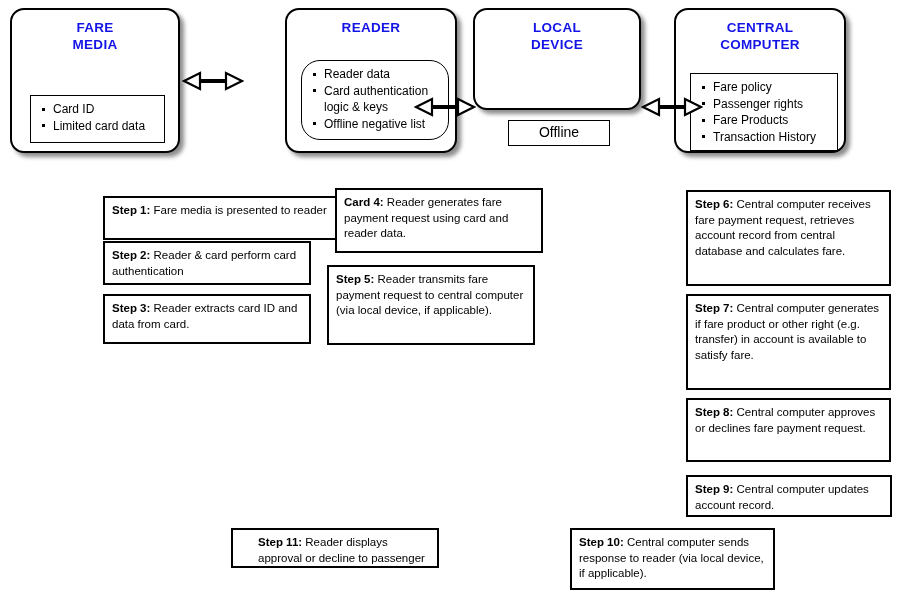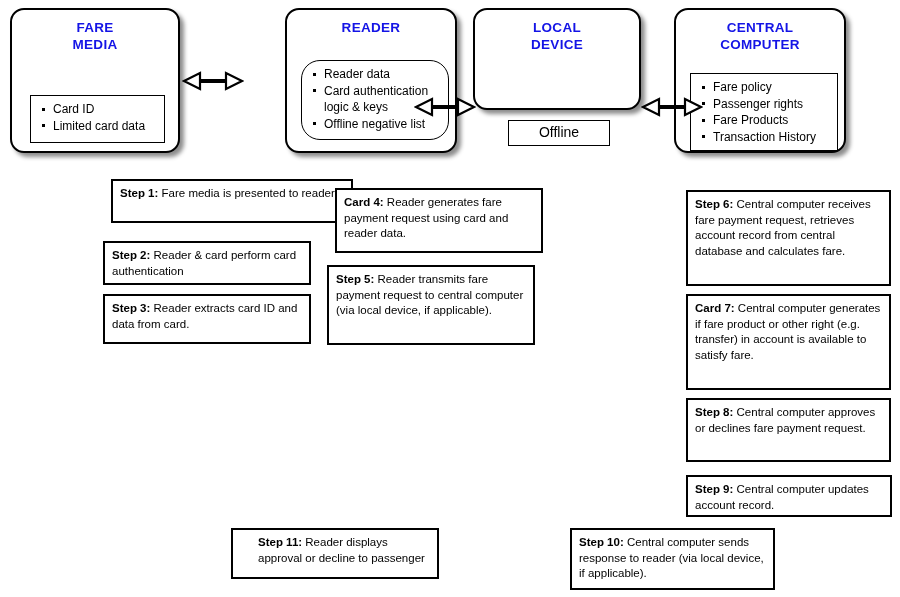--- a/index.html
+++ b/index.html
@@ -160,21 +160,21 @@
     <polygon points="2,13 18,5 18,21" fill="#fff" stroke="#000" stroke-width="2.2"></polygon>
     <polygon points="60,13 44,5 44,21" fill="#fff" stroke="#000" stroke-width="2.2"></polygon>
   </svg>
 
   <svg class="arrow" style="left:641px; top:94px;" width="62" height="26" viewBox="0 0 62 26">
     <line x1="14" y1="13" x2="48" y2="13" stroke="#000" stroke-width="4"></line>
     <polygon points="2,13 18,5 18,21" fill="#fff" stroke="#000" stroke-width="2.2"></polygon>
     <polygon points="60,13 44,5 44,21" fill="#fff" stroke="#000" stroke-width="2.2"></polygon>
   </svg>
 
-  <div class="step" style="left:103px; top:179px; width:242px; height:44px;margin-left:8px;">
+  <div class="step" style="left:103px; top:196px; width:242px; height:44px;">
     <b>Step 1:</b><span> Fare media is presented to reader</span>
   </div>
 
   <div class="step" style="left:103px; top:241px; width:208px; height:44px;">
     <b>Step 2:</b><span> Reader &amp; card perform card authentication</span>
   </div>
 
   <div class="step" style="left:103px; top:294px; width:208px; height:50px;">
     <b>Step 3:</b><span> Reader extracts card ID and data from card.</span>
   </div>
@@ -185,32 +185,32 @@
 
   <div class="step" style="left:327px; top:265px; width:208px; height:80px;">
     <b>Step 5:</b><span> Reader transmits fare payment request to central computer (via local device, if applicable).</span>
   </div>
 
   <div class="step" style="left:686px; top:190px; width:205px; height:96px;">
     <b>Step 6:</b><span> Central computer receives fare payment request, retrieves account record from central database and calculates fare.</span>
   </div>
 
   <div class="step" style="left:686px; top:294px; width:205px; height:96px;">
-    <b>Card 7:</b><span> Central computer generates if fare product or other right (e.g. transfer) in account is available to satisfy fare.</span>
+    <b>Step 7:</b><span> Central computer generates if fare product or other right (e.g. transfer) in account is available to satisfy fare.</span>
   </div>
 
   <div class="step" style="left:686px; top:398px; width:205px; height:64px;">
     <b>Step 8:</b><span> Central computer approves or declines fare payment request.</span>
   </div>
 
   <div class="step" style="left:686px; top:475px; width:206px; height:42px;">
     <b>Step 9:</b><span> Central computer updates account record.</span>
   </div>
 
   <div class="step" style="left:570px; top:528px; width:205px; height:62px;">
     <b>Step 10:</b><span> Central computer sends response to reader (via local device, if applicable).</span>
   </div>
 
-  <div class="step" style="left:231px; top:528px; width:208px; height:51px;padding-left:25px;">
+  <div class="step" style="left:231px; top:528px; width:208px; height:40px;padding-left:25px;">
     <b>Step 11:</b><span> Reader displays approval or decline to passenger</span>
   </div>
 
 </div>
 
 </body></html>

